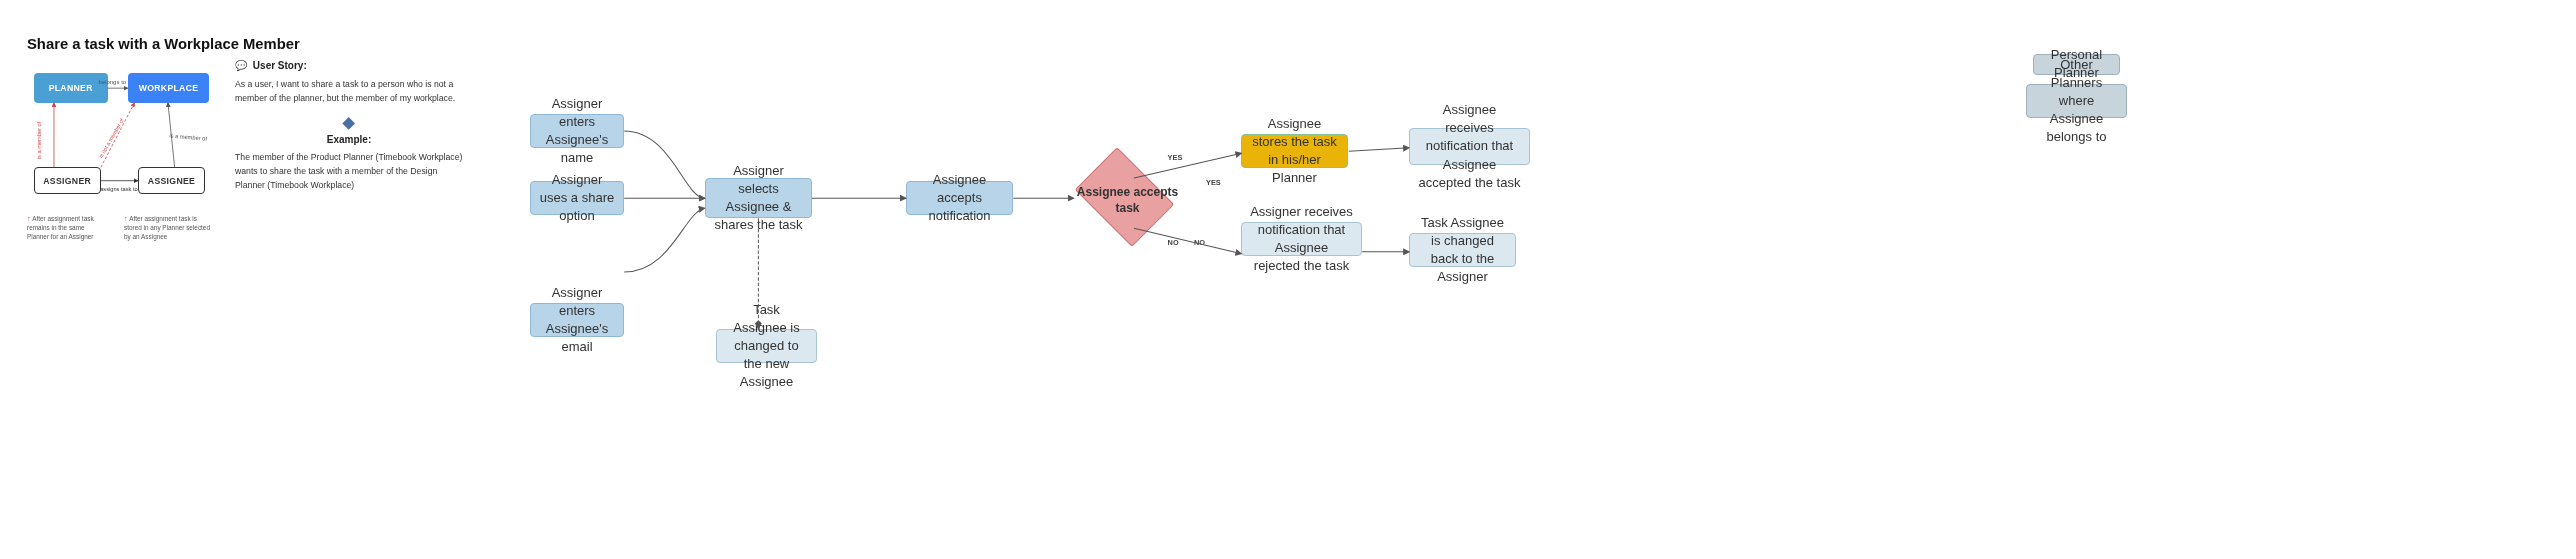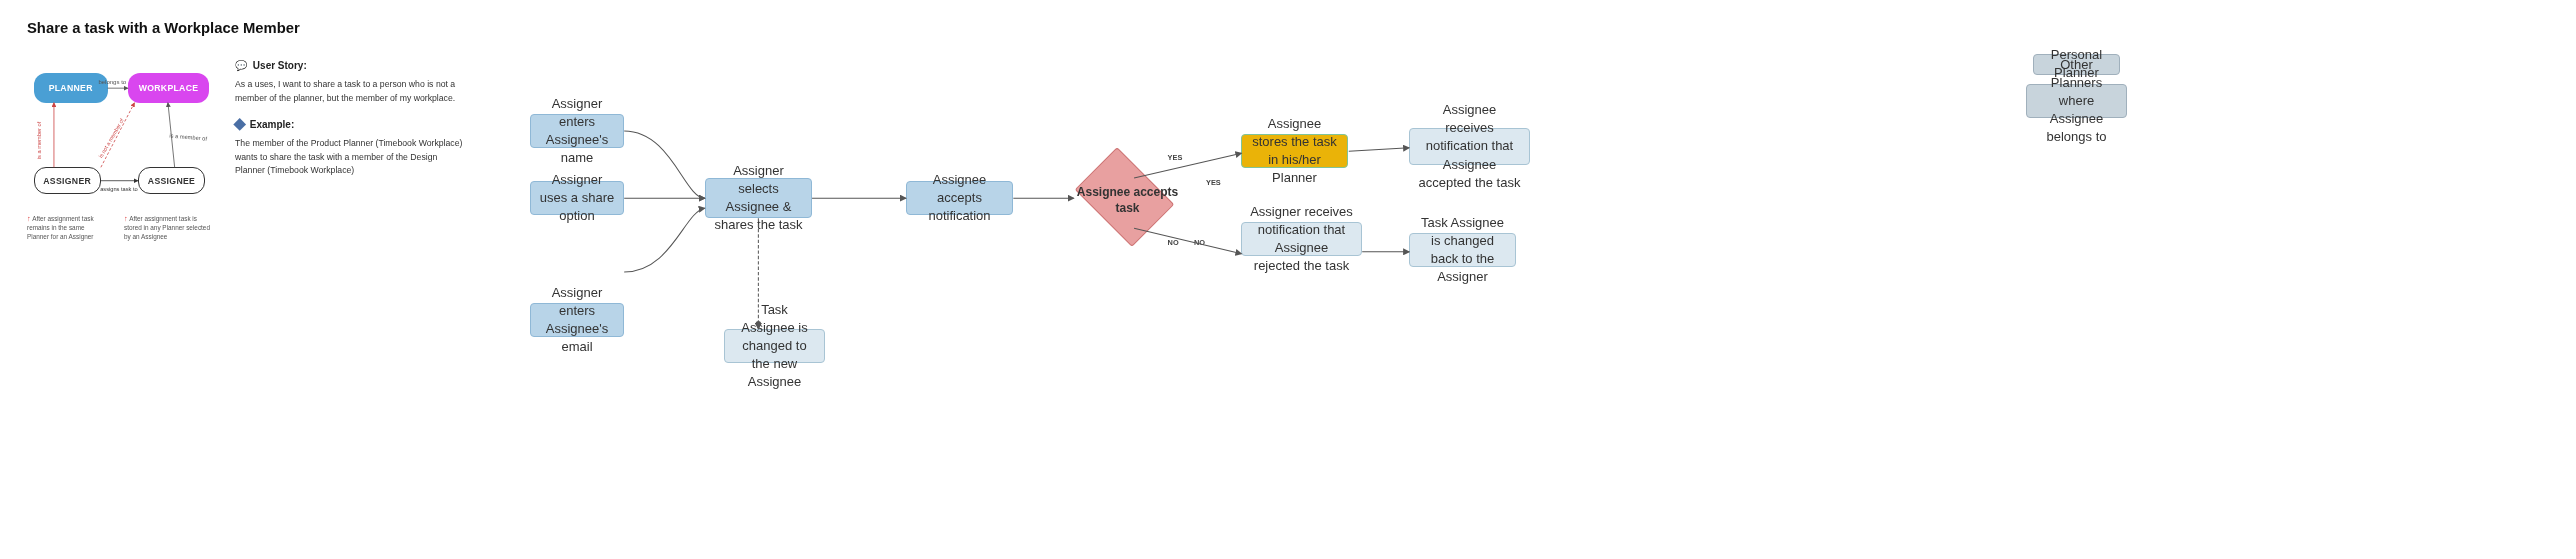--- a/index.html
+++ b/index.html
@@ -10,21 +10,21 @@
       color: #222;
       width: 2576px;
       height: 559px;
       overflow: hidden;
       position: relative;
     }
 
     .page-container {
       width: 2576px;
       height: 422px;
-      padding: 20px 27px;
+      padding: 36px 27px;
       position: relative;
     }
 
     
     .page-title {
       font-size: 14.8px;
       font-weight: 700;
       margin-bottom: 20px;
       color: #111;
     }
@@ -39,40 +39,40 @@
 
     .diagram-area {
       position: relative;
       width: 188px;
       height: 228px;
     }
 
     
     .node {
       position: absolute;
-      border-radius: 12px;
+      border-radius: 4px;
       display: flex;
       align-items: center;
       justify-content: center;
       font-weight: 700;
       font-size: 8.7px;
       letter-spacing: 0.3px;
       color: #fff;
     }
 
     .node-planner {
       background: #4a9fd4;
       width: 74px;
       height: 29.5px;
       left: 6.7px;
       top: 13.4px;
     }
 
     .node-workplace {
-      background: #d946ef;
+      background: #3b82f6;
       width: 81px;
       height: 29.5px;
       left: 101px;
       top: 13.4px;
     }
 
     .node-assigner {
       background: #fff;
       border: 1.3px solid #333;
       color: #333;
@@ -150,20 +150,21 @@
       margin-bottom: 13.4px;
     }
 
     .example-title {
       font-size: 10px;
       font-weight: 700;
       margin-bottom: 6.7px;
       display: flex;
       align-items: center;
       gap: 5.4px;
+      flex-direction: column;
     }
 
     .diamond-icon {
       width: 9.4px;
       height: 9.4px;
       background: #4a6fa5;
       transform: rotate(45deg);
       display: inline-block;
     }
 
@@ -343,21 +344,21 @@
         <span> After assignment task is stored in any Planner selected by an Assignee</span>
       </div>
     </div>
   </div>
 
   <div class="story-section">
     <div class="user-story-title">
       <span style="font-size:10px;">💬</span>
       <span>User Story:</span>
     </div>
-    <p class="user-story-text">As a uses, I want to share a task to a person who is not a member of the planner, but the member of my workplace.</p>
+    <p class="user-story-text">As a user, I want to share a task to a person who is not a member of the planner, but the member of my workplace.</p>
 
     <div class="example-title">
       <span class="diamond-icon"></span>
       <span style="font-size:10px; font-weight:700;">Example:</span>
     </div>
     <p class="example-text">The member of the Product Planner (Timebook Workplace) wants to share the task with a member of the Design Planner (Timebook Workplace)</p>
   </div>
 
   <div class="flow-section">
 
@@ -380,21 +381,21 @@
       </div>
 
       <div class="flow-box flow-box-blue" style="width:94px; height:34px; left:40px; top:208px;margin-top:48px;">
         <span>Assigner enters Assignee's email</span>
       </div>
 
       <div class="flow-box flow-box-blue" style="width:107px; height:40px; left:215px; top:131px;">
         <span>Assigner selects Assignee &amp; shares the task</span>
       </div>
 
-      <div class="flow-box flow-box-light" style="width:101px; height:34px; left:234px; top:282px;">
+      <div class="flow-box flow-box-light" style="width:101px; height:34px; left:226px; top:282px;">
         <span>Task Assignee is changed to the new Assignee</span>
       </div>
 
       <div class="flow-box flow-box-blue" style="width:107px; height:34px; left:416px; top:134px;">
         <span>Assignee accepts notification</span>
       </div>
 
       <div class="flow-diamond" style="left:584px; top:113px; width:107px; height:81px;">
         <div class="flow-diamond-inner" style="width:81px; height:60px; margin-top:-34px; margin-left:-44px;"></div>
         <div class="flow-diamond-text">

